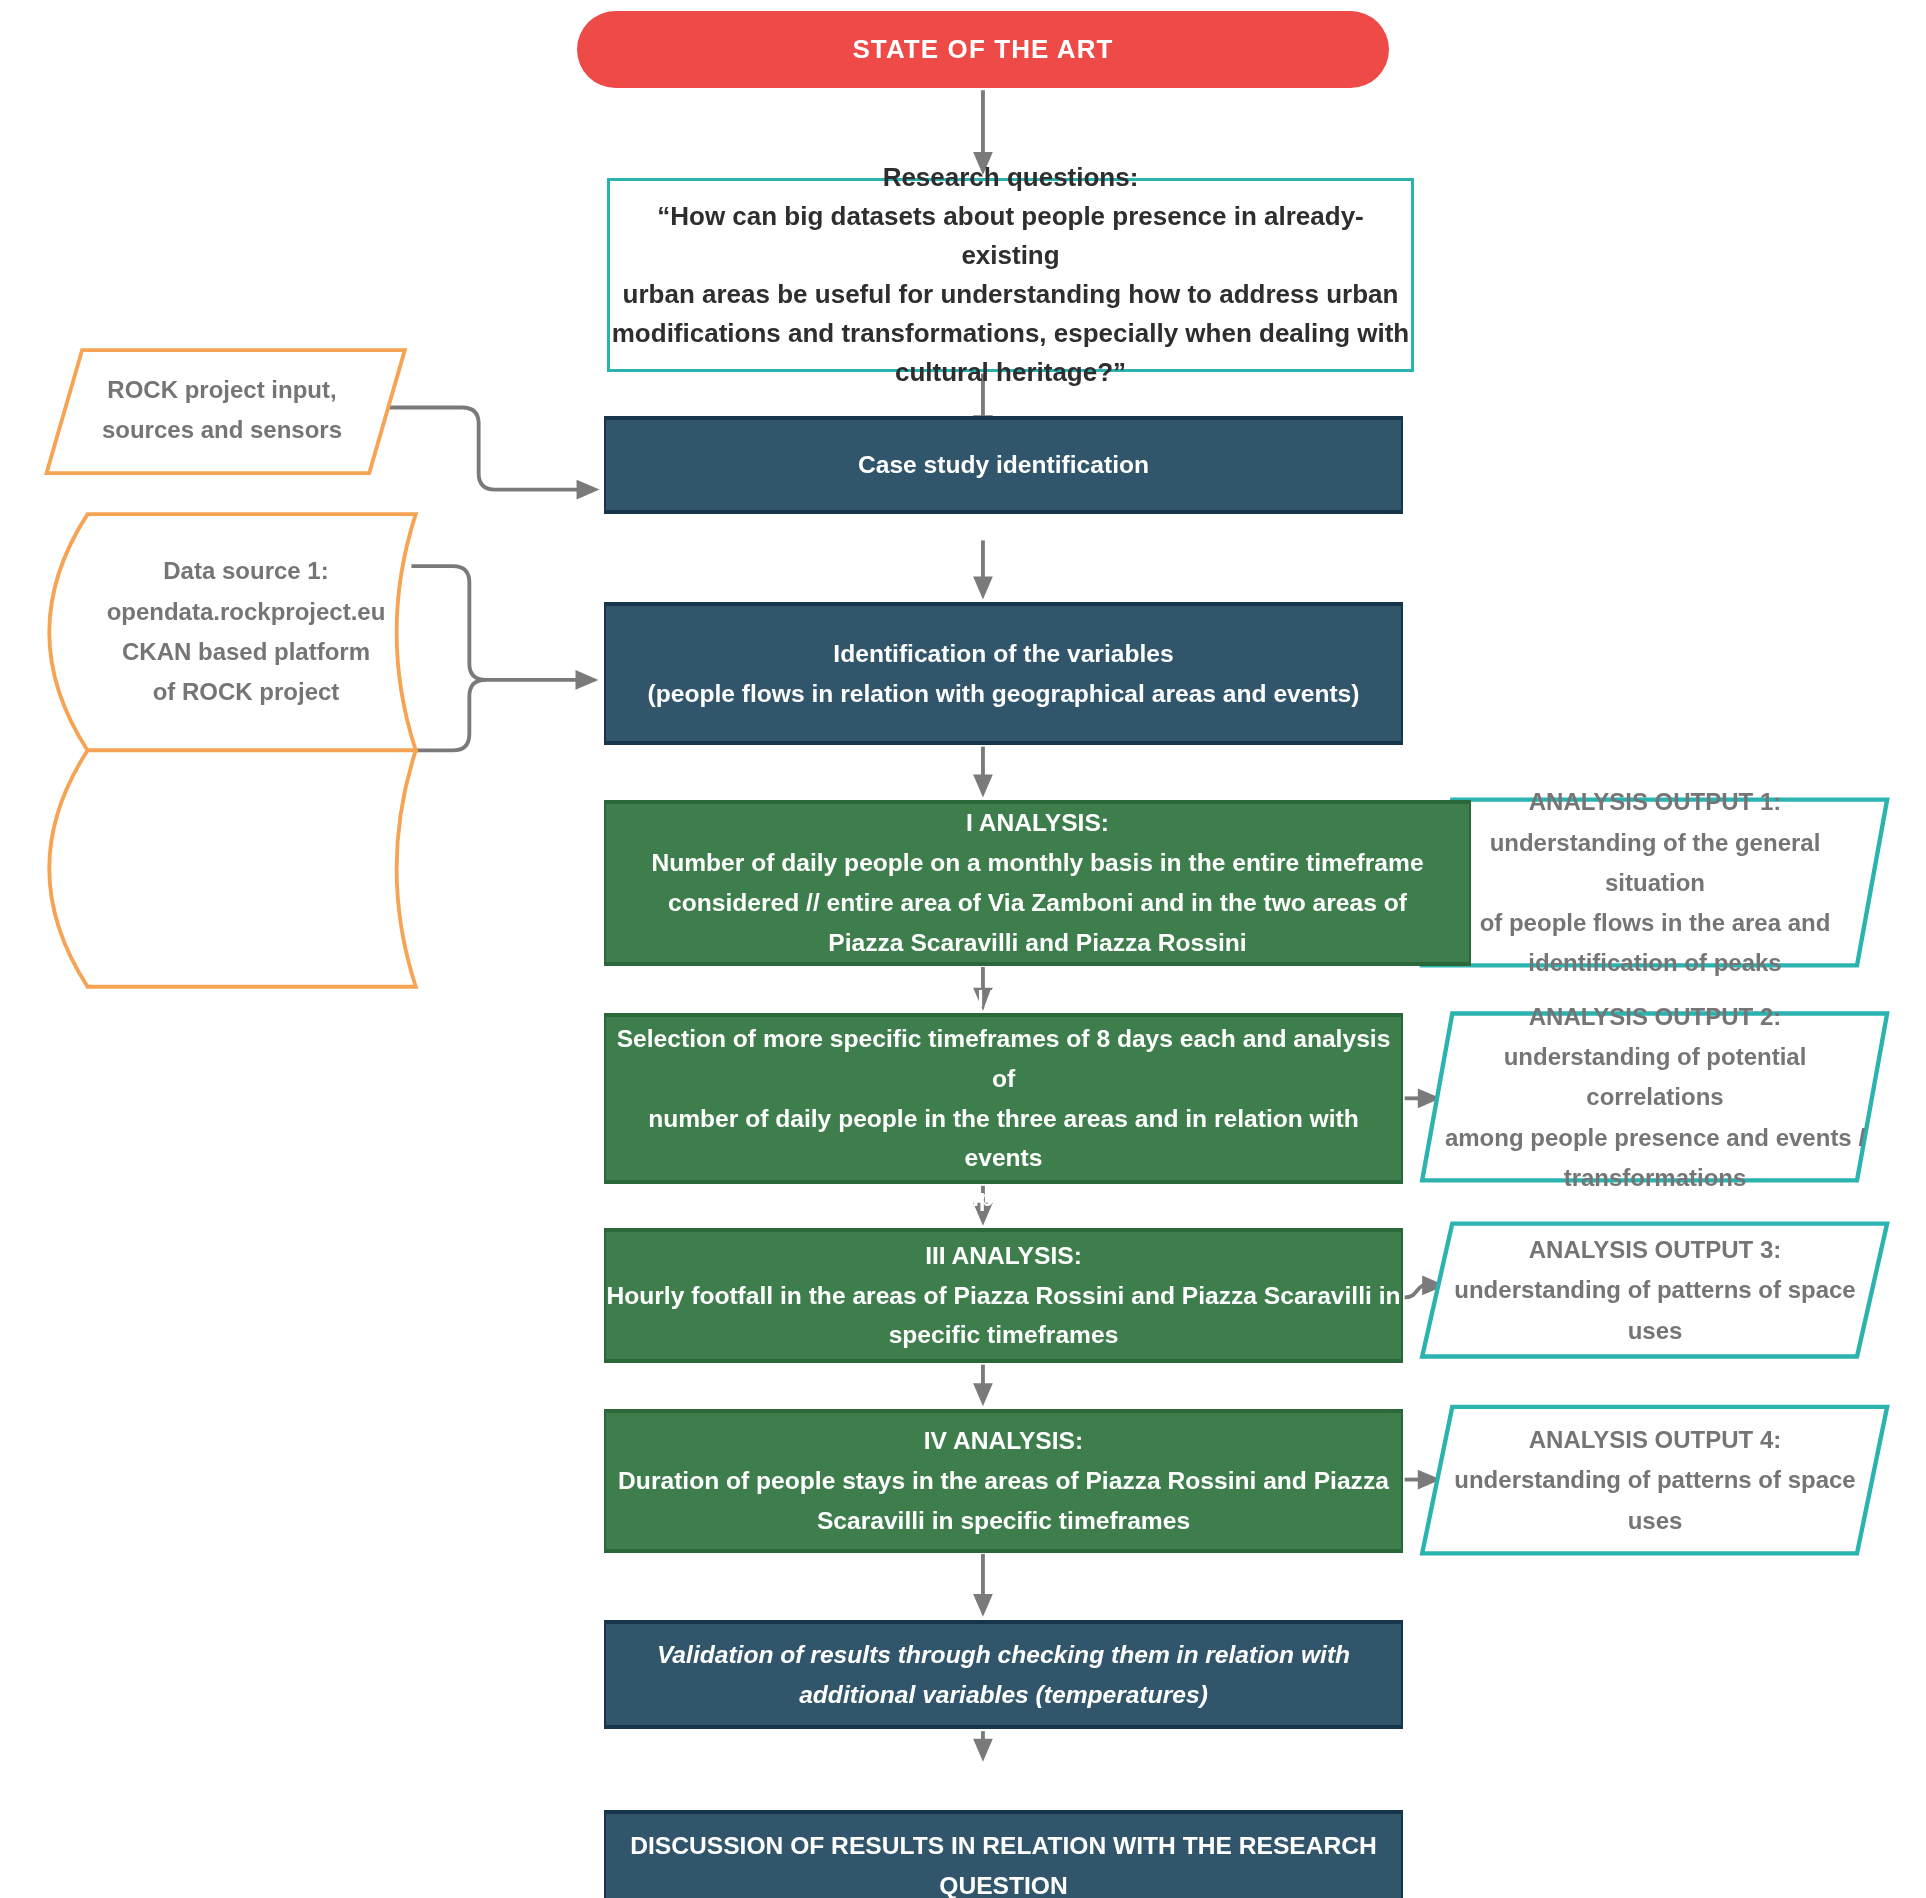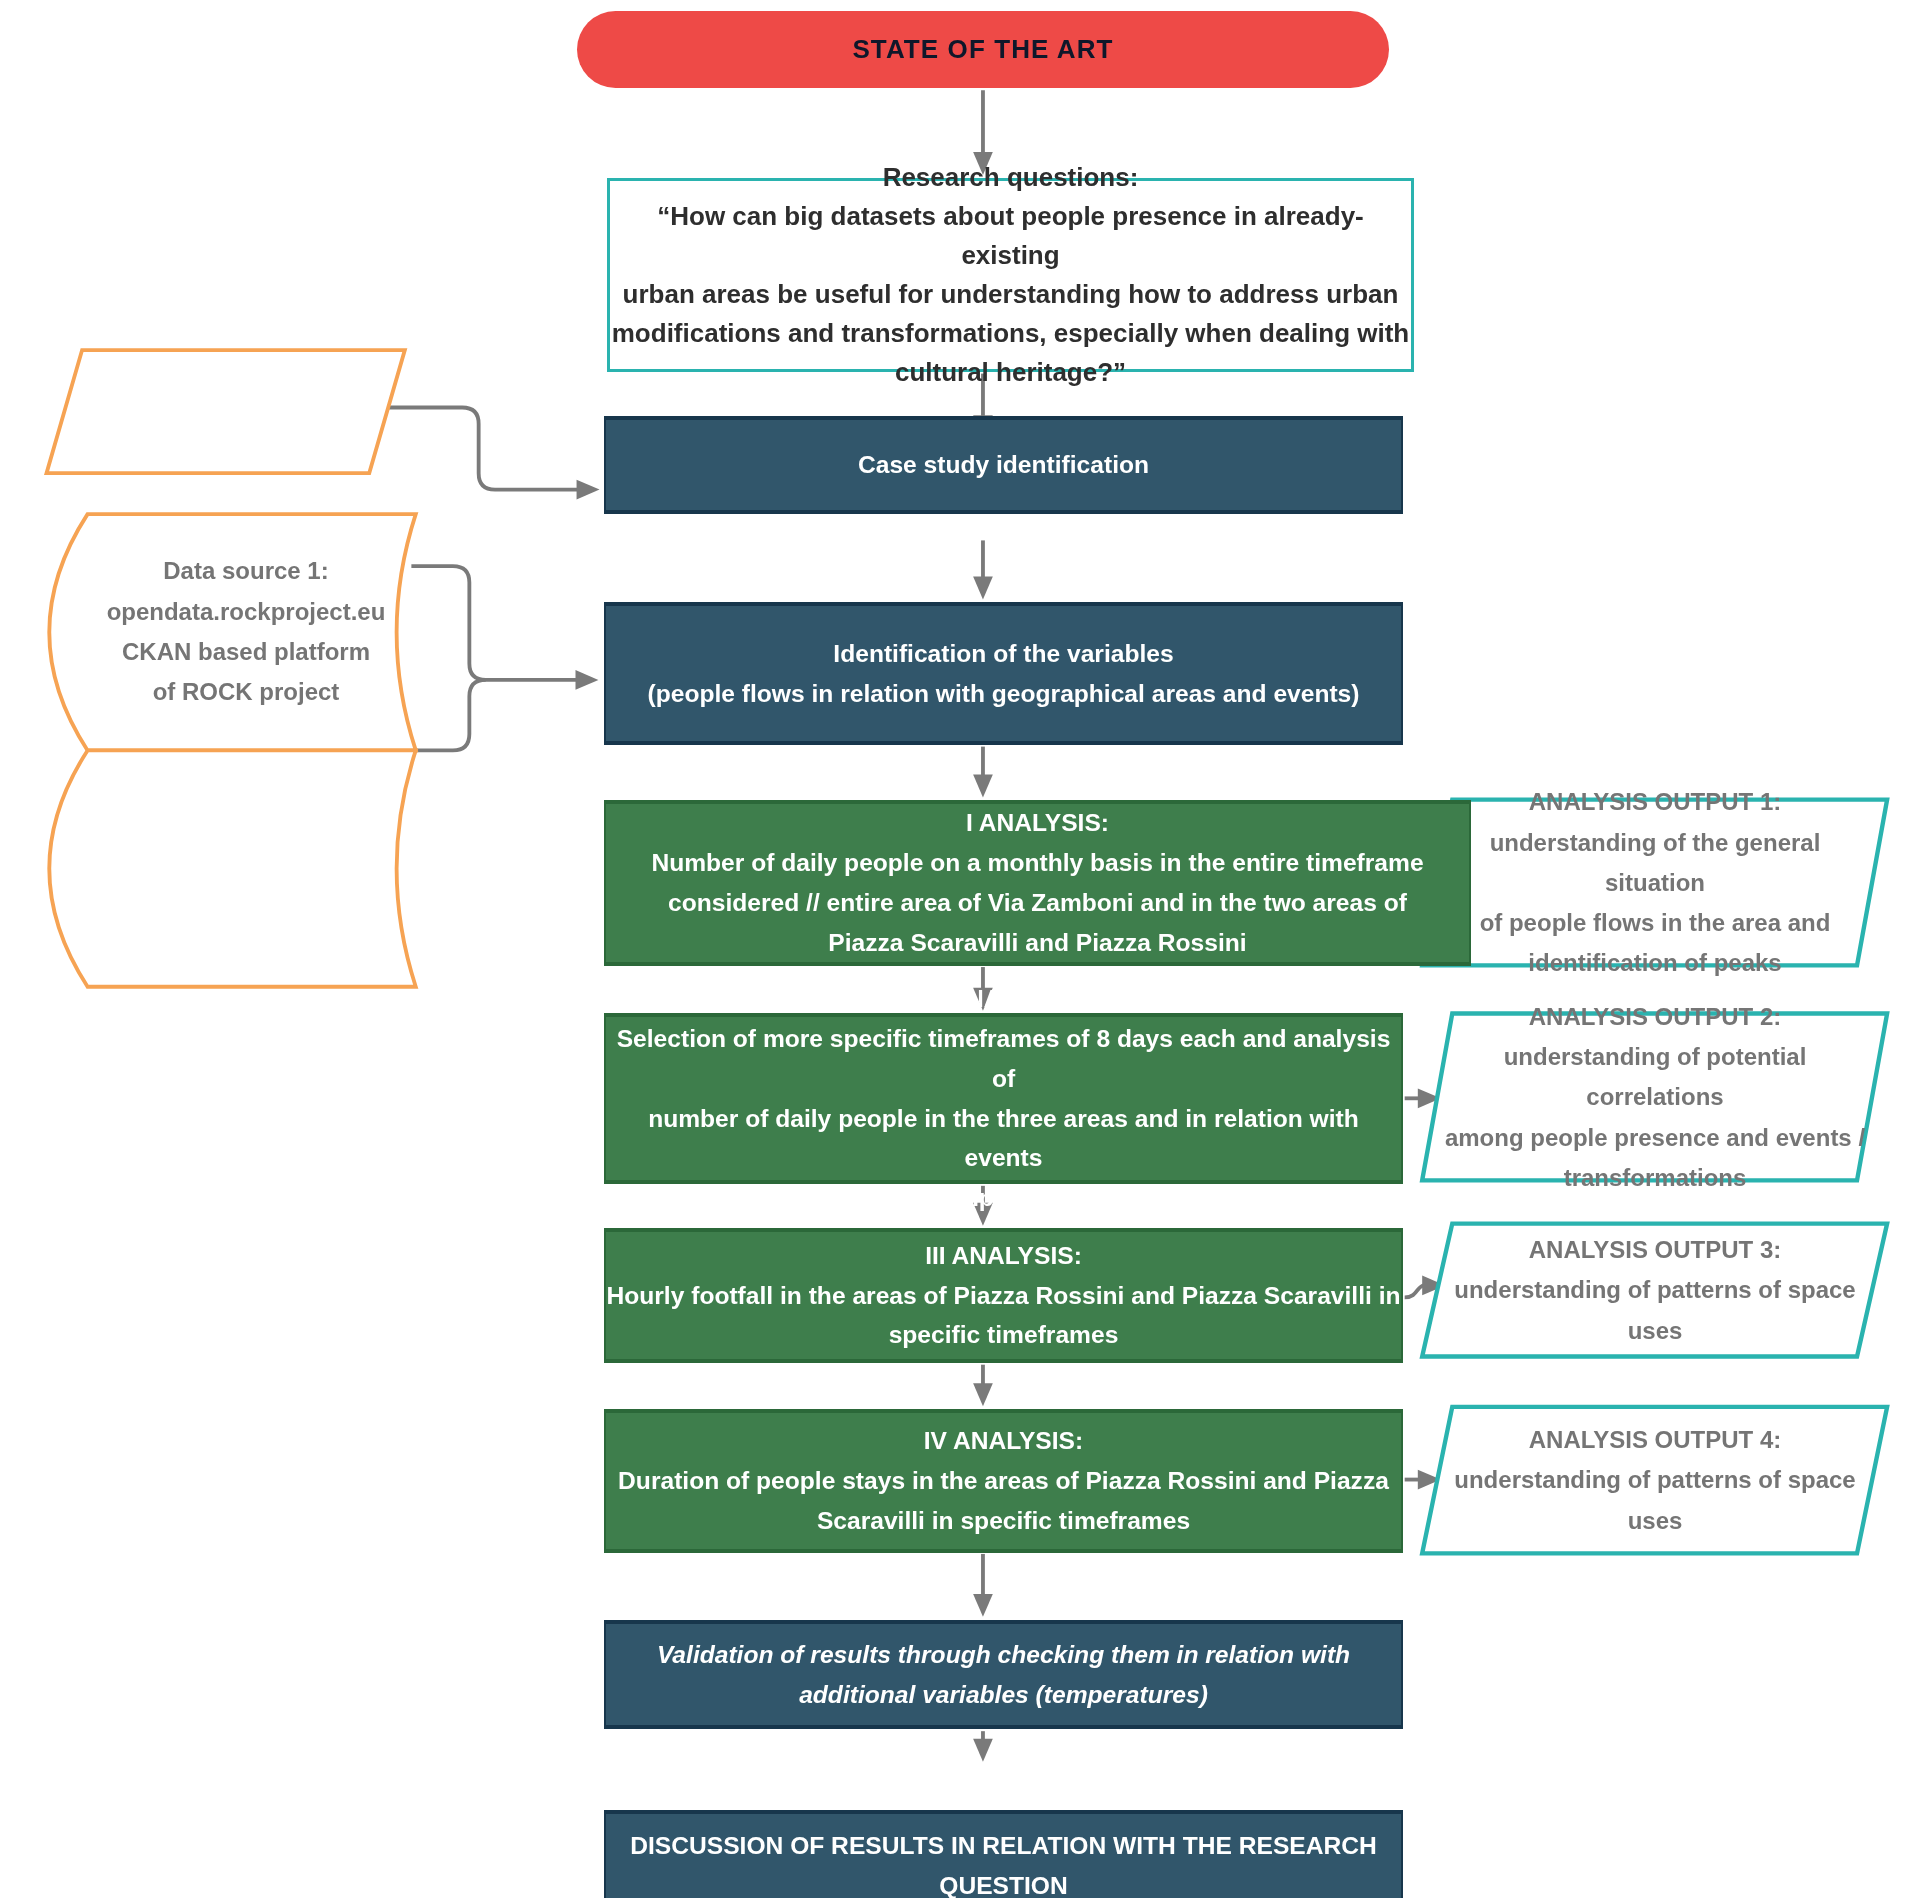--- a/index.html
+++ b/index.html
@@ -3,21 +3,21 @@
 <meta charset="utf-8">
 <style>
   html,body { margin:0; padding:0; background:#ffffff; }
   body { width:1926px; height:1898px; font-family:"Liberation Sans", sans-serif; }
   .canvas { position:relative; width:1926px; height:1898px; background:#ffffff; overflow:hidden; }
   .canvas svg.wires { position:absolute; left:0; top:0; width:1926px; height:1898px; }
 
   .node { position:absolute; box-sizing:border-box; display:flex; align-items:center;
           justify-content:center; text-align:center; white-space:pre-line; }
 
-  .pill { background:#EE4A47; border-radius:42px; color:#0f172a; font-weight:700;
+  .pill { background:#EE4A47; border-radius:42px; color:#ffffff; font-weight:700;
           font-size:26px; letter-spacing:1.1px; }
 
   .research { background:#ffffff; border:3.8px solid #2AB3AF; color:#2e2e2e;
               font-weight:700; font-size:26px; line-height:1.5; }
 
   .navy { background:#31566B; border:2.7px solid #17364C; border-top-width:4.9px; border-bottom-width:4.9px;
           color:#ffffff; font-weight:600; font-size:24.6px; line-height:1.62; }
 
   .green { background:#3E7E4C; border:2.7px solid #2B6839; border-top-width:4.9px; border-bottom-width:4.9px;
            color:#ffffff; font-weight:600; font-size:24.6px; line-height:1.62; }
@@ -78,20 +78,22 @@
   </svg>
 
   <div class="node pill" style="left:577px; top:11px; width:812px; height:77px;">STATE OF THE ART</div>
 
   <div class="node research" style="left:607px; top:178px; width:807px; height:194px;">Research questions:
 “How can big datasets about people presence in already-existing
 urban areas be useful for understanding how to address urban
 modifications and transformations, especially when dealing with
 cultural heritage?”</div>
 
+  <div class="node ghost" style="left:77px; top:358px; width:290px; height:104px;">ROCK project input,
+sources and sensors</div>
   <div class="node ghost" style="left:93px; top:525px; width:306px; height:214px;">Data source 1:
 opendata.rockproject.eu
 CKAN based platform
 of ROCK project</div>
 
   <div class="node navy" style="left:604px; top:416px; width:799px; height:98px;">Case study identification</div>
   <div class="node navy" style="left:604px; top:602px; width:799px; height:143px;">Identification of the variables
 (people flows in relation with geographical areas and events)</div>
 
   <div class="node green" style="left:604px; top:800px; width:867px; height:166px;">I ANALYSIS:

